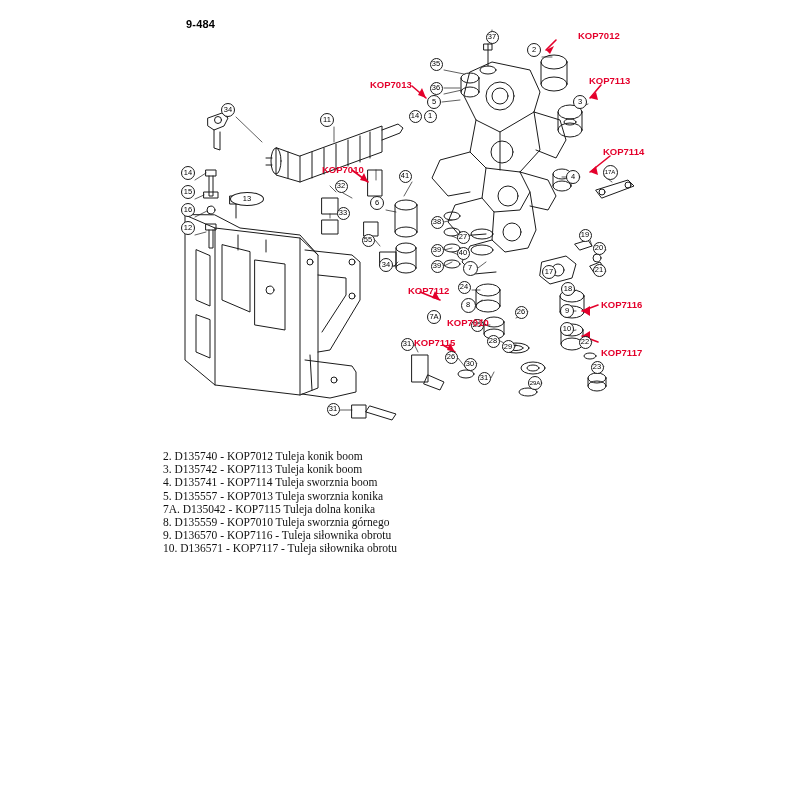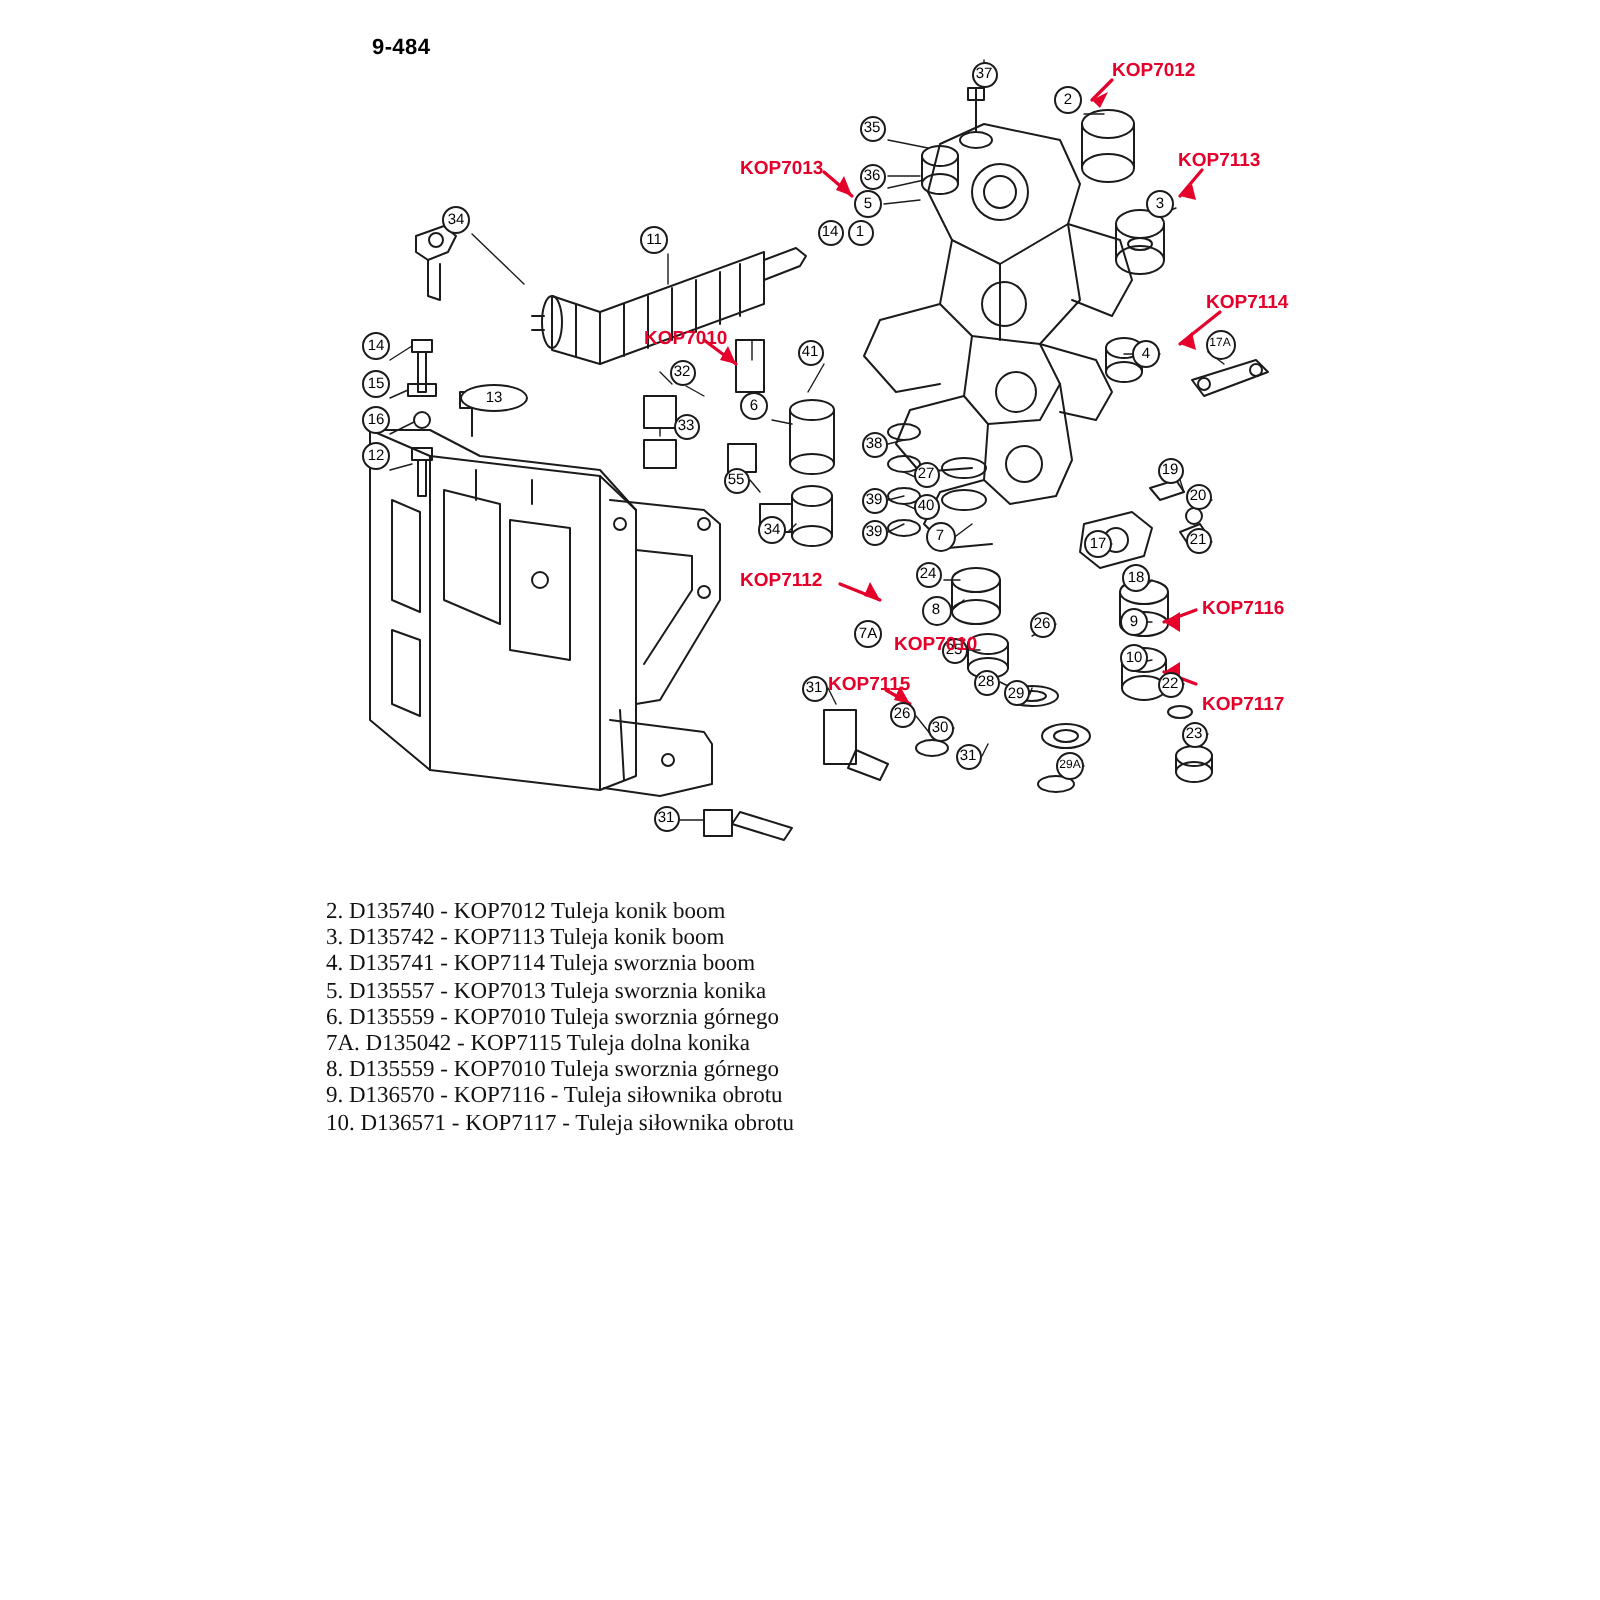--- a/index.html
+++ b/index.html
@@ -359,38 +359,37 @@
         <div class="balloon" style="left: 444.5px; top: 350.5px; width: 13px; height: 13px;">26</div>
         <div class="balloon" style="left: 400.5px; top: 337.5px; width: 13px; height: 13px;">31</div>
         <div class="balloon" style="left: 590.5px; top: 360.5px; width: 13px; height: 13px;">23</div>
         <div class="balloon" style="left: 463.5px; top: 357.5px; width: 13px; height: 13px;">30</div>
         <div class="balloon" style="left: 477.5px; top: 371.5px; width: 13px; height: 13px;">31</div>
         <div class="balloon" style="left: 528px; top: 376px; width: 14px; height: 14px; font-size: 6px;">29A</div>
         <div class="balloon" style="left: 326.5px; top: 402.5px; width: 13px; height: 13px;">31</div>
       </div>
 
     <div id="annotation-layer">
-        <div class="redlabel" style="left: 526px; top: 30px; color: rgb(228, 0, 43); padding-left: 30px;">KOP7012</div>
+        <div class="redlabel" style="left: 548px; top: 30px; color: rgb(228, 0, 43); padding-left: 30px;">KOP7012</div>
         <div class="redlabel" style="left: 370px; top: 79px; color: rgb(228, 0, 43);">KOP7013</div>
         <div class="redlabel" style="left: 589px; top: 75px; color: rgb(228, 0, 43);">KOP7113</div>
         <div class="redlabel" style="left: 603px; top: 146px; color: rgb(228, 0, 43);">KOP7114</div>
         <div class="redlabel" style="left: 322px; top: 164px; color: rgb(228, 0, 43);">KOP7010</div>
-        <div class="redlabel" style="left: 370px; top: 285px; color: rgb(228, 0, 43);">KOP7112</div>
+        <div class="redlabel" style="left: 408px; top: 285px; color: rgb(228, 0, 43);">KOP7112</div>
         <div class="redlabel" style="left: 447px; top: 317px; color: rgb(228, 0, 43);">KOP7010</div>
         <div class="redlabel" style="left: 414px; top: 337px; color: rgb(228, 0, 43); text-align: right;">KOP7115</div>
         <div class="redlabel" style="left: 601px; top: 299px; color: rgb(228, 0, 43);">KOP7116</div>
         <div class="redlabel" style="left: 601px; top: 347px; color: rgb(228, 0, 43);">KOP7117</div>
       </div>
   </div>
 
   <div id="parts-list">
       <div class="part-line">2. D135740 - KOP7012 Tuleja konik boom</div>
       <div class="part-line">3. D135742 - KOP7113 Tuleja konik boom</div>
       <div class="part-line">4. D135741 - KOP7114 Tuleja sworznia boom</div>
       <div class="part-line">5. D135557 - KOP7013 Tuleja sworznia konika</div>
-      <div class="part-line">6. D135559 - KOP7010 Tuleja sworznia górnego</div>
       <div class="part-line">7A. D135042 - KOP7115 Tuleja dolna konika</div>
       <div class="part-line">8. D135559 - KOP7010 Tuleja sworznia górnego</div>
       <div class="part-line">9. D136570 - KOP7116 - Tuleja siłownika obrotu</div>
       <div class="part-line">10. D136571 - KOP7117 - Tuleja siłownika obrotu</div>
     </div>
 
 </div>
 
 </body></html>

